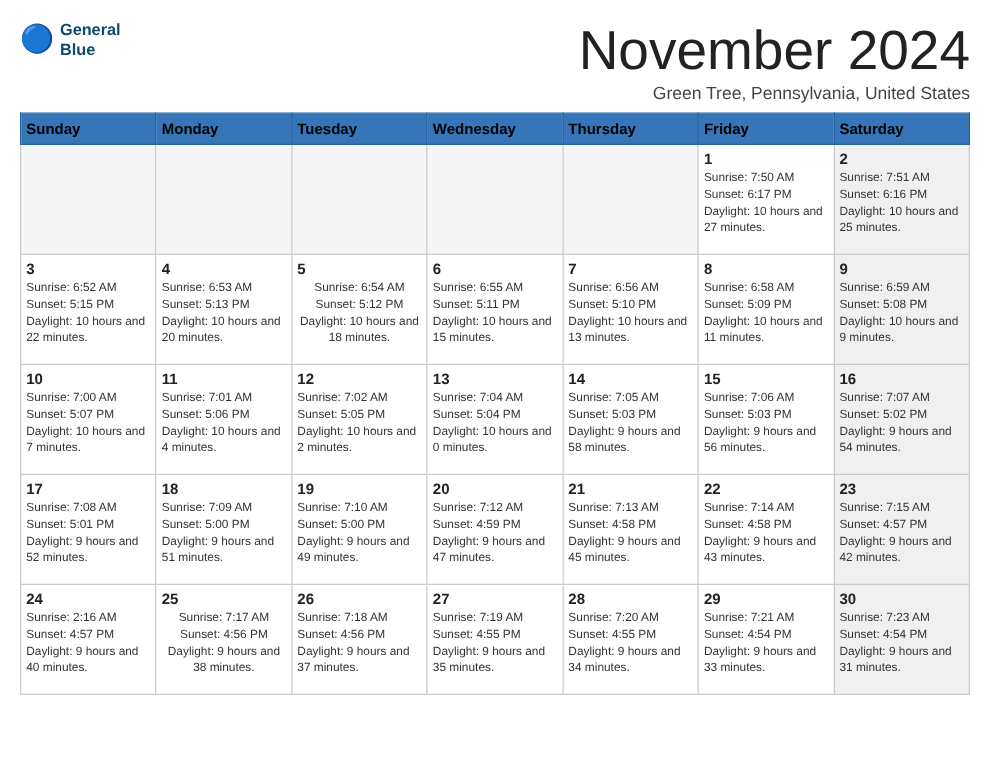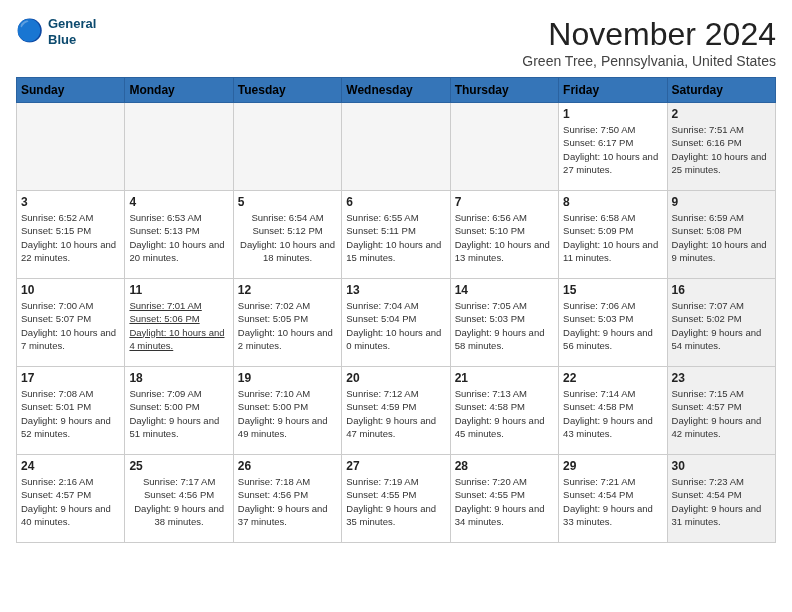--- a/index.html
+++ b/index.html
@@ -28,21 +28,21 @@
       line-height: 1.2;
     }
     .logo-bird {
       width: 28px;
       height: 28px;
     }
     .title-area {
       text-align: right;
     }
     .month-title {
-      font-size: 32px;
+      font-size: 44px;
       font-weight: normal;
       color: #222;
     }
     .location {
       font-size: 14px;
       color: #444;
     }
     table {
       width: 100%;
       border-collapse: collapse;
@@ -181,21 +181,21 @@
       </tr>
       <tr>
         <td>
           <div class="day-number">10</div>
           <div class="day-info" style="white-space: pre-line;">Sunrise: 7:00 AM
 Sunset: 5:07 PM
 Daylight: 10 hours and 7 minutes.</div>
         </td>
         <td>
           <div class="day-number">11</div>
-          <div class="day-info" style="white-space: pre-line; text-decoration: underline;">Sunrise: 7:01 AM
+          <div class="day-info" style="white-space: pre-line;">Sunrise: 7:01 AM
 Sunset: 5:06 PM
 Daylight: 10 hours and 4 minutes.</div>
         </td>
         <td>
           <div class="day-number">12</div>
           <div class="day-info" style="white-space: pre-line;">Sunrise: 7:02 AM
 Sunset: 5:05 PM
 Daylight: 10 hours and 2 minutes.</div>
         </td>
         <td>

